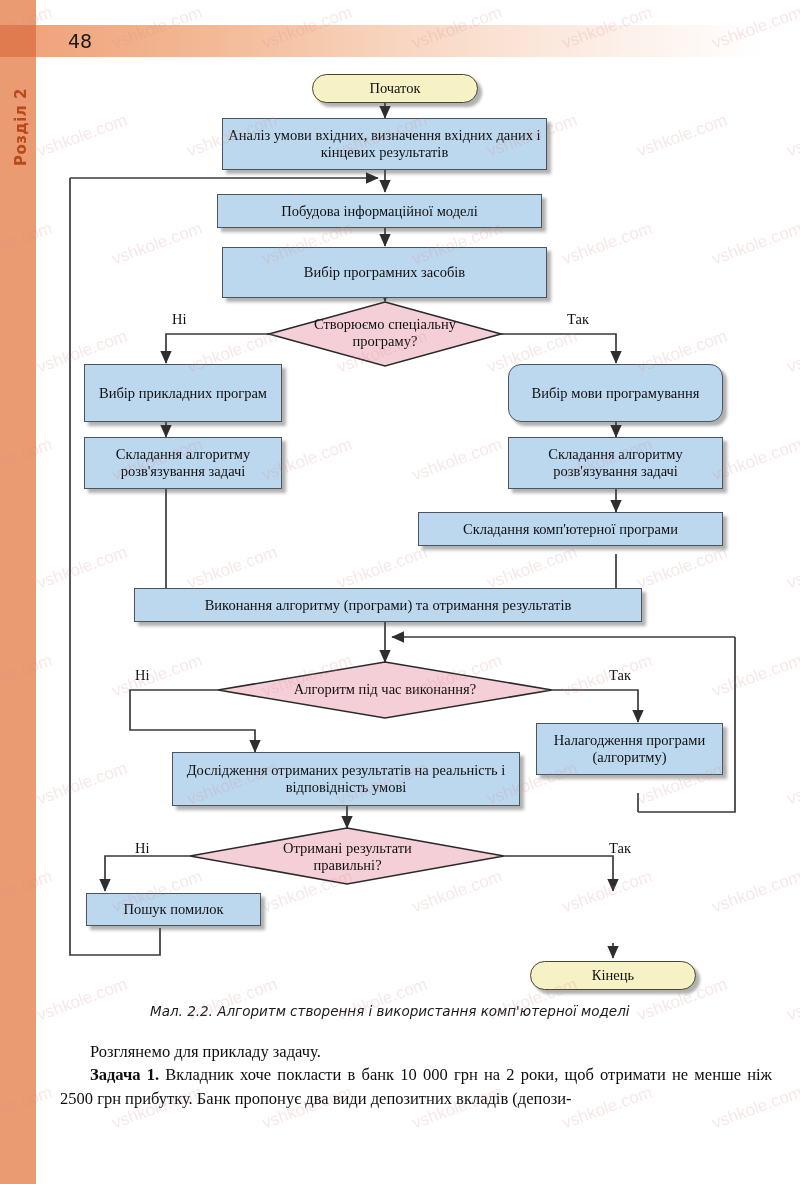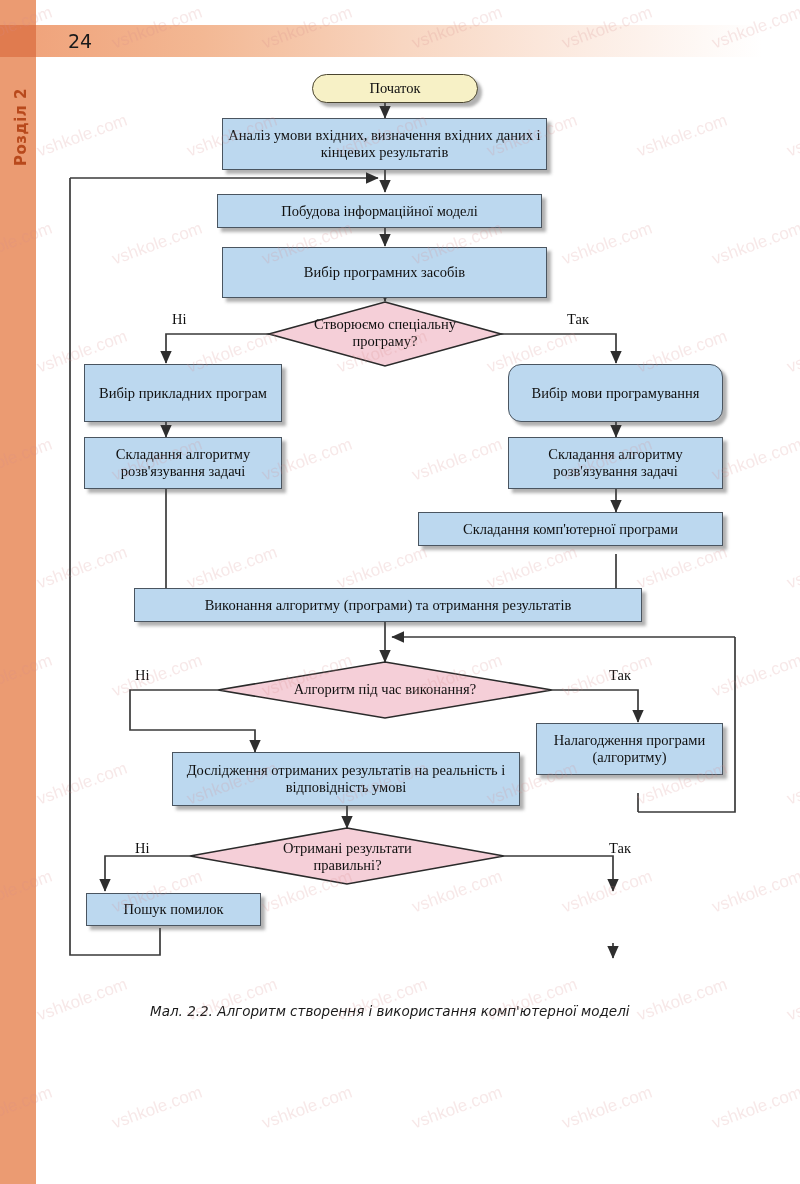--- a/index.html
+++ b/index.html
@@ -113,21 +113,21 @@
 </head>
 <body>
 
 <div id="page">
 
   <div class="sidebar"></div>
   <div class="sidebar-accent"></div>
   <div class="chapter-label">Розділ 2</div>
 
   <div class="header-band"></div>
-  <div class="page-number">24</div>
+  <div class="page-number">48</div>
 
   <div id="flow">
 
     <svg width="800" height="1010">
       <defs>
         <marker id="ah" markerWidth="9" markerHeight="9" refX="7.2" refY="3.4" orient="auto">
           <path d="M0,0 L7.6,3.4 L0,6.8 z" fill="#2e2e2e"></path>
         </marker>
       </defs>
       <g stroke="#3a3a3a" stroke-width="1.7" fill="none">
@@ -260,28 +260,38 @@
 
     <div class="node proc" style="left:172px;top:752px;width:348px;height:54px;">
       <span>Дослідження отриманих результатів на реальність і відповідність умові</span>
     </div>
 
     <div class="node proc" style="left:86px;top:893px;width:175px;height:33px;">
       <span>Пошук помилок</span>
     </div>
 
 
+    <div class="node term" style="left:530px;top:961px;width:166px;height:29px;">
+      <span>Кінець</span>
+    </div>
 
   </div>
 
   <div class="caption">
     <span>Мал. 2.2.</span>
     <span>Алгоритм створення і використання комп'ютерної моделі</span>
   </div>
 
+  <div class="body-text">
+    <span class="indent">Розглянемо для прикладу задачу.</span>
+    <span class="indent">
+      <span class="bold">Задача 1.</span>
+      <span>Вкладник хоче покласти в банк 10 000 грн на 2 роки, щоб отримати не менше ніж 2500 грн прибутку. Банк пропонує два види депозитних вкладів (депози-</span>
+    </span>
+  </div>
 
   <div id="wm-layer">
       <div class="wm" style="left: -40px; top: 18px;">vshkole.com</div>
       <div class="wm" style="left: 110px; top: 18px;">vshkole.com</div>
       <div class="wm" style="left: 260px; top: 18px;">vshkole.com</div>
       <div class="wm" style="left: 410px; top: 18px;">vshkole.com</div>
       <div class="wm" style="left: 560px; top: 18px;">vshkole.com</div>
       <div class="wm" style="left: 710px; top: 18px;">vshkole.com</div>
       <div class="wm" style="left: 35px; top: 126px;">vshkole.com</div>
       <div class="wm" style="left: 185px; top: 126px;">vshkole.com</div>

